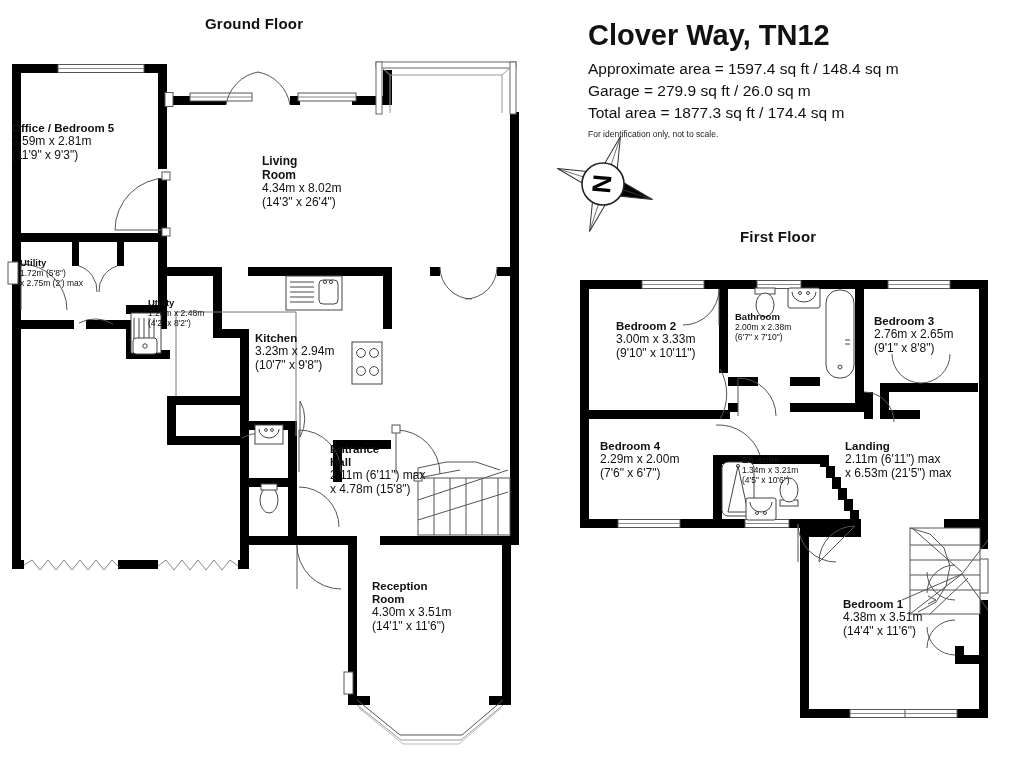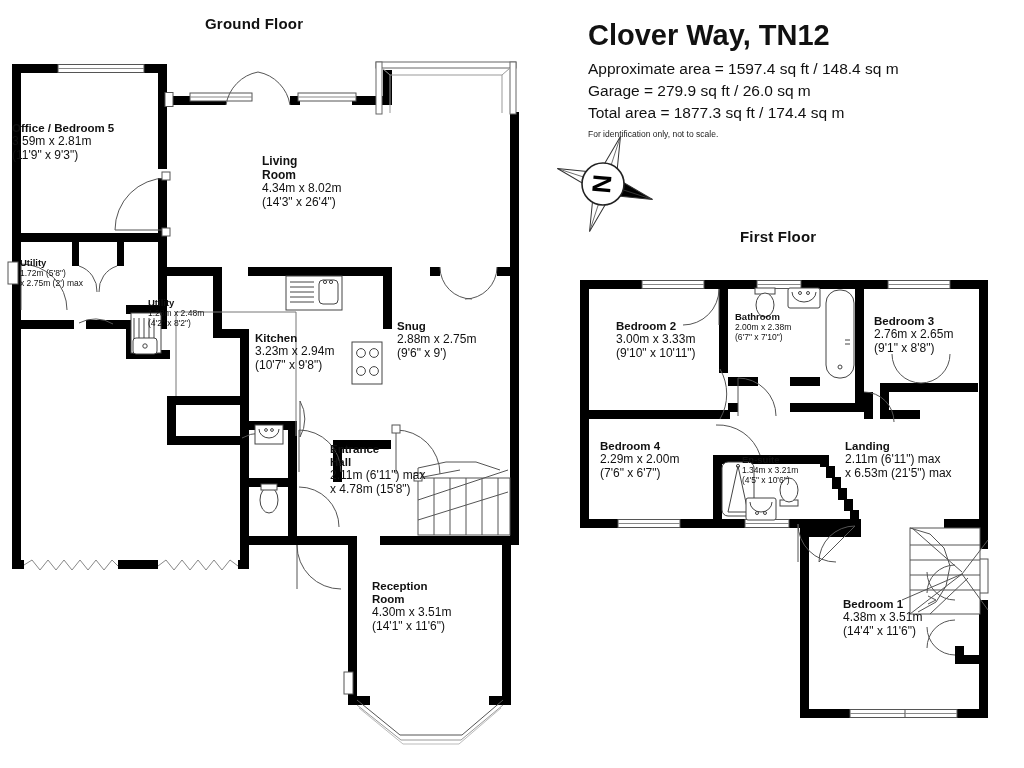--- a/index.html
+++ b/index.html
@@ -540,25 +540,20 @@
     <span class="d1">1.28m x 2.48m</span>
     <span class="d2">(4'2" x 8'2")</span>
   </div>
 
   <div class="room" style="left:255px;top:332px;width:112px;">
     <span class="nm">Kitchen</span>
     <span class="d1">3.23m x 2.94m</span>
     <span class="d2">(10'7" x 9'8")</span>
   </div>
 
-  <div class="room" style="left:397px;top:320px;width:96px;">
-    <span class="nm">Snug</span>
-    <span class="d1">2.88m x 2.75m</span>
-    <span class="d2">(9'6" x 9')</span>
-  </div>
 
 
   <div class="room" style="left:330px;top:443px;width:120px;">
     <span class="nm" style="white-space:pre-line;">Entrance
 Hall</span>
     <span class="d1">2.11m (6'11") max</span>
     <span class="d2">x 4.78m (15'8")</span>
   </div>
 
   <div class="room" style="left:372px;top:580px;width:116px;">

